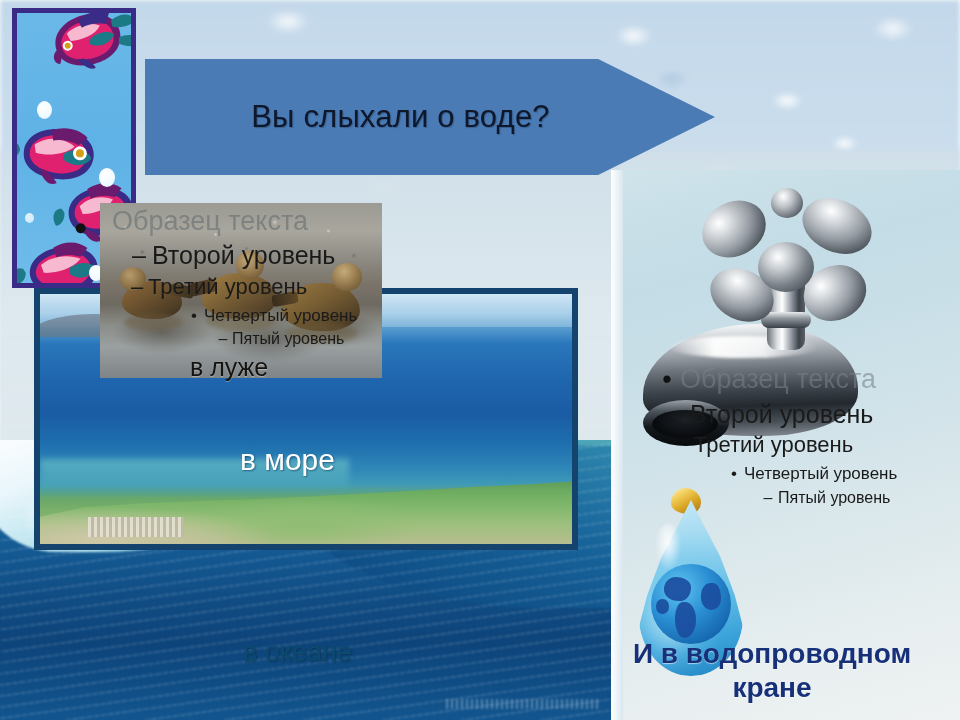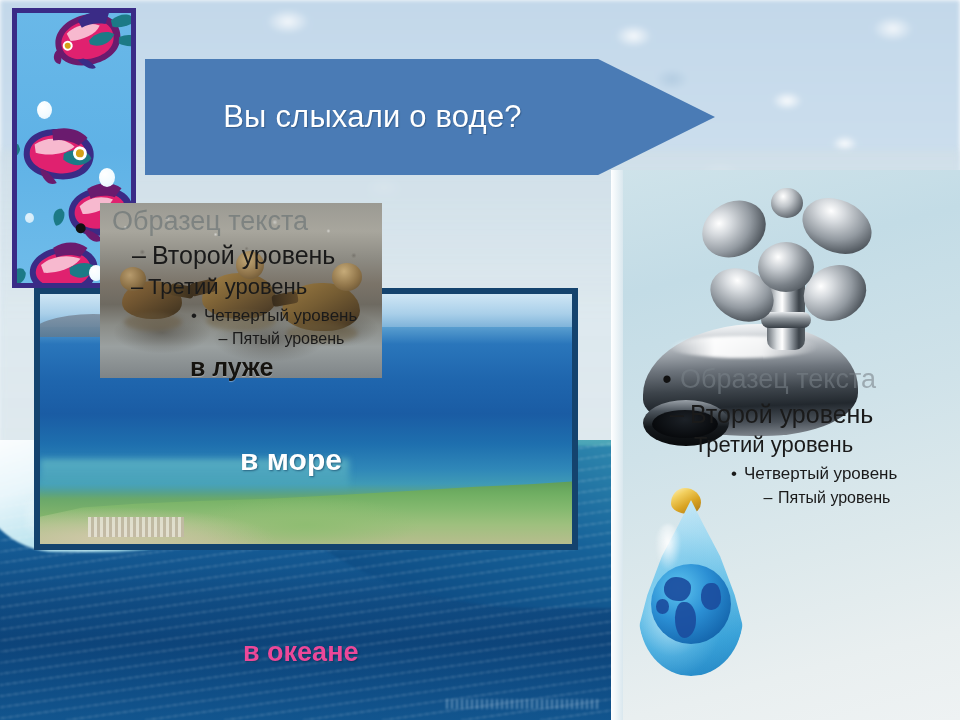--- a/index.html
+++ b/index.html
@@ -53,24 +53,25 @@
 
   
   .arrow{
     position:absolute;left:145px;top:59px;width:570px;height:116px;
     background:#4a7bb5;
     -webkit-clip-path:polygon(0 0, 79.5% 0, 100% 50%, 79.5% 100%, 0 100%);
     clip-path:polygon(0 0, 79.5% 0, 100% 50%, 79.5% 100%, 0 100%);
     display:flex;align-items:center;justify-content:flex-start;
   }
   .arrow-title{
-    width:455px;text-align:center;color:#ffffff;
+    width:455px;text-align:center;color:#0f172a;
     font-size:31px;line-height:1.26;font-weight:400;
     text-shadow:1px 1px 1px rgba(30,60,95,.45);
     letter-spacing:.2px;
+    margin-left:28px;
   }
 
   
   .photo{position:absolute;overflow:hidden;}
 
   
   .puddle{
     left:100px;top:203px;width:282px;height:175px;
     background:
       radial-gradient(ellipse 70px 30px at 22% 74%, rgba(40,32,22,.40) 0%, rgba(40,32,22,0) 70%),
@@ -293,26 +294,26 @@
   
   .ph-right{left:648px;top:364px;width:305px;}
   .ph-right .r1{margin-left:6px;}
   .ph-right .r2{margin-left:16px;margin-top:5px;}
   .ph-right .r3{margin-left:46px;margin-top:3px;}
   .ph-right .r4{margin-left:76px;margin-top:6px;}
   .ph-right .r5{margin-left:110px;margin-top:5px;}
   .ph-right .ph-l1{color:rgba(120,130,136,.58);}
 
   
-  .cap{position:absolute;font-weight:bold;white-space:nowrap;}
+  .cap{position:absolute;font-weight:normal;white-space:nowrap;}
   .cap-pud{left:190px;top:353px;font-size:25px;color:#15130f;
     text-shadow:0 1px 1px rgba(255,255,255,.35);}
   .cap-sea{left:240px;top:443px;font-size:30px;color:#ffffff;
     text-shadow:1px 1px 2px rgba(10,45,80,.55);}
-  .cap-oce{left:243px;top:637px;font-size:27px;color:#ec4899;
+  .cap-oce{left:243px;top:637px;font-size:27px;color:#0c4a6e;
     text-shadow:1px 1px 2px rgba(8,40,70,.6);}
   .cap-tap{left:592px;top:637px;width:360px;text-align:center;white-space:normal;
     font-size:28px;line-height:1.2;color:#16307a;font-weight:bold;
     text-shadow:0 1px 1px rgba(255,255,255,.55);}
 </style>
 </head>
 <body>
 
 <div id="slide">
 
@@ -495,14 +496,15 @@
 
   <div class="arrow">
     <div class="arrow-title">
       <div>Вы слыхали о воде?</div>
     </div>
   </div>
 
   <div class="cap cap-pud">в  луже</div>
   <div class="cap cap-sea">в море</div>
   <div class="cap cap-oce">в  океане</div>
+  <div class="cap cap-tap">И в водопроводном кране</div>
 
 </div>
 
 </body></html>

